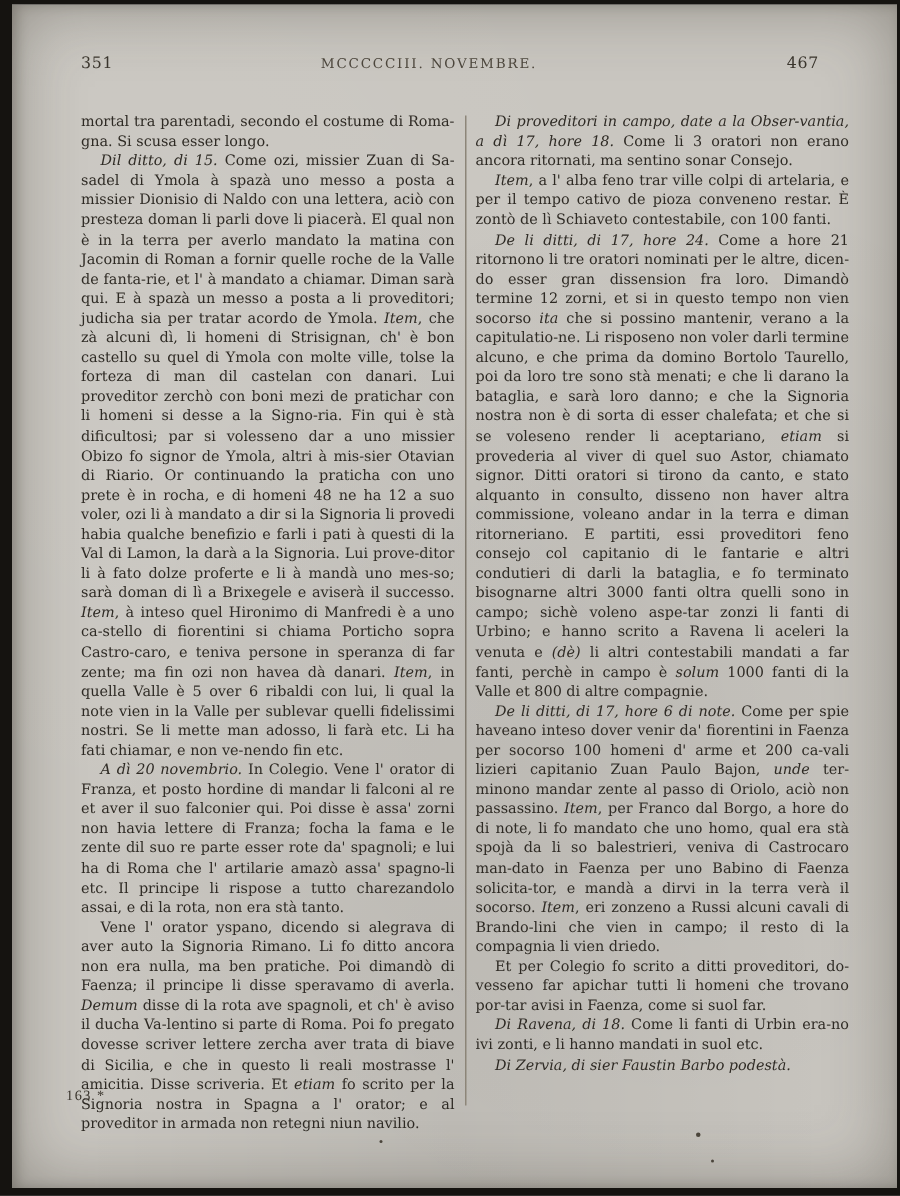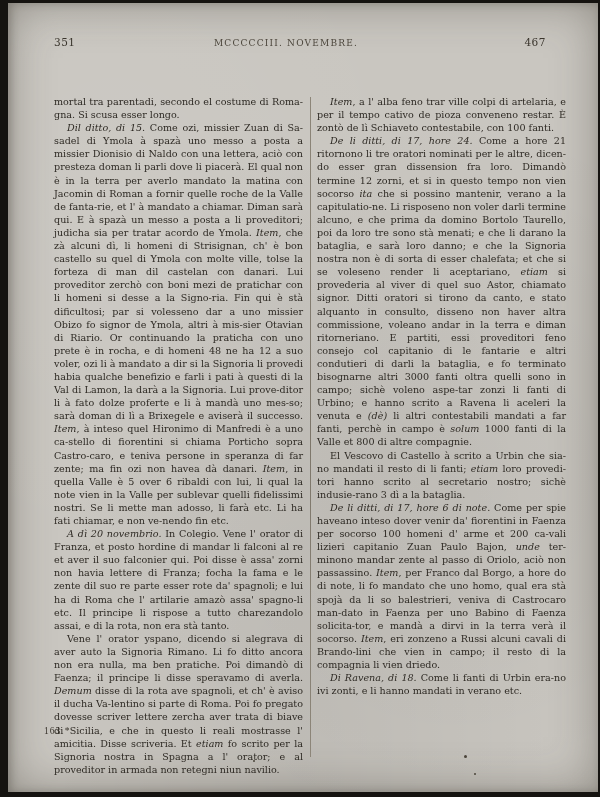--- a/index.html
+++ b/index.html
@@ -33,21 +33,21 @@
   }
   .page-num { letter-spacing: 0.5px; }
   .running-title {
     font-size: 9px;
     letter-spacing: 1.2px;
     color: #4c463c;
     transform: translateX(-14px);
   }
   .content {
     position: absolute;
-    top: 92px; left: 46px;
+    top: 72px; left: 46px;
     display: flex;
   }
   .col {
     width: 249px;
     text-align: justify;
     font-size: 9.6px;
     line-height: 13.1px;
     color: #2e2a24;
   }
   .divider {
@@ -86,25 +86,27 @@
 
     <div class="content">
       <div class="col">
           <p class="para"><span>mortal tra parentadi, secondo el costume di Roma-gna. Si scusa esser longo.</span></p>
           <p class="para indent"><span class="it">Dil ditto, di 15.</span><span> Come ozi, missier Zuan di Sa-sadel di Ymola à spazà uno messo a posta a missier Dionisio di Naldo con una lettera, aciò con presteza doman li parli dove li piacerà. El qual non è in la terra per averlo mandato la matina con Jacomin di Roman a fornir quelle roche de la Valle de fanta-rie, et l' à mandato a chiamar. Diman sarà qui. E à spazà un messo a posta a li proveditori; judicha sia per tratar acordo de Ymola. </span><span class="it">Item</span><span>, che zà alcuni dì, li homeni di Strisignan, ch' è bon castello su quel di Ymola con molte ville, tolse la forteza di man dil castelan con danari. Lui proveditor zerchò con boni mezi de pratichar con li homeni si desse a la Signo-ria. Fin qui è stà dificultosi; par si volesseno dar a uno missier Obizo fo signor de Ymola, altri à mis-sier Otavian di Riario. Or continuando la praticha con uno prete è in rocha, e di homeni 48 ne ha 12 a suo voler, ozi li à mandato a dir si la Signoria li provedi habia qualche benefizio e farli i pati à questi di la Val di Lamon, la darà a la Signoria. Lui prove-ditor li à fato dolze proferte e li à mandà uno mes-so; sarà doman di lì a Brixegele e aviserà il successo. </span><span class="it">Item</span><span>, à inteso quel Hironimo di Manfredi è a uno ca-stello di fiorentini si chiama Porticho sopra Castro-caro, e teniva persone in speranza di far zente; ma fin ozi non havea dà danari. </span><span class="it">Item</span><span>, in quella Valle è 5 over 6 ribaldi con lui, li qual la note vien in la Valle per sublevar quelli fidelissimi nostri. Se li mette man adosso, li farà etc. Li ha fati chiamar, e non ve-nendo fin etc.</span></p>
           <p class="para indent"><span class="it">A dì 20 novembrio.</span><span> In Colegio. Vene l' orator di Franza, et posto hordine di mandar li falconi al re et aver il suo falconier qui. Poi disse è assa' zorni non havia lettere di Franza; focha la fama e le zente dil suo re parte esser rote da' spagnoli; e lui ha di Roma che l' artilarie amazò assa' spagno-li etc. Il principe li rispose a tutto charezandolo assai, e di la rota, non era stà tanto.</span></p>
           <p class="para indent"><span>Vene l' orator yspano, dicendo si alegrava di aver auto la Signoria Rimano. Li fo ditto ancora non era nulla, ma ben pratiche. Poi dimandò di Faenza; il principe li disse speravamo di averla. </span><span class="it">Demum</span><span> disse di la rota ave spagnoli, et ch' è aviso il ducha Va-lentino si parte di Roma. Poi fo pregato dovesse scriver lettere zercha aver trata di biave di Sicilia, e che in questo li reali mostrasse l' amicitia. Disse scriveria. Et </span><span class="it">etiam</span><span> fo scrito per la Signoria nostra in Spagna a l' orator; e al proveditor in armada non retegni niun navilio.</span></p>
         </div>
       <div class="divider"></div>
       <div class="col">
+          <p class="para indent"><span class="it">Di proveditori in campo, date a la Obser-vantia, a dì 17, hore 18.</span><span> Come li 3 oratori non erano ancora ritornati, ma sentino sonar Consejo.</span></p>
           <p class="para indent"><span class="it">Item</span><span>, a l' alba feno trar ville colpi di artelaria, e per il tempo cativo de pioza conveneno restar. È zontò de lì Schiaveto contestabile, con 100 fanti.</span></p>
           <p class="para indent"><span class="it">De li ditti, di 17, hore 24.</span><span> Come a hore 21 ritornono li tre oratori nominati per le altre, dicen-do esser gran dissension fra loro. Dimandò termine 12 zorni, et si in questo tempo non vien socorso </span><span class="it">ita</span><span> che si possino mantenir, verano a la capitulatio-ne. Li risposeno non voler darli termine alcuno, e che prima da domino Bortolo Taurello, poi da loro tre sono stà menati; e che li darano la bataglia, e sarà loro danno; e che la Signoria nostra non è di sorta di esser chalefata; et che si se voleseno render li aceptariano, </span><span class="it">etiam</span><span> si provederia al viver di quel suo Astor, chiamato signor. Ditti oratori si tirono da canto, e stato alquanto in consulto, disseno non haver altra commissione, voleano andar in la terra e diman ritorneriano. E partiti, essi proveditori feno consejo col capitanio di le fantarie e altri condutieri di darli la bataglia, e fo terminato bisognarne altri 3000 fanti oltra quelli sono in campo; sichè voleno aspe-tar zonzi li fanti di Urbino; e hanno scrito a Ravena li aceleri la venuta e </span><span class="it">(dè)</span><span> li altri contestabili mandati a far fanti, perchè in campo è </span><span class="it">solum</span><span> 1000 fanti di la Valle et 800 di altre compagnie.</span></p>
-          <p class="para indent"><span>El Vescovo di Castello à scrito a Urbin che sia-no mandati il resto di li fanti; </span><span class="it">etiam</span><span> loro provedi-tori hanno scrito al secretario nostro; sichè indusie-rano 3 dì a la bataglia.</span></p>
           <p class="para indent"><span class="it">De li ditti, di 17, hore 6 di note.</span><span> Come per spie haveano inteso dover venir da' fiorentini in Faenza per socorso 100 homeni d' arme et 200 ca-vali lizieri capitanio Zuan Paulo Bajon, </span><span class="it">unde</span><span> ter-minono mandar zente al passo di Oriolo, aciò non passassino. </span><span class="it">Item</span><span>, per Franco dal Borgo, a hore do di note, li fo mandato che uno homo, qual era stà spojà da li so balestrieri, veniva di Castrocaro man-dato in Faenza per uno Babino di Faenza solicita-tor, e mandà a dirvi in la terra verà il socorso. </span><span class="it">Item</span><span>, eri zonzeno a Russi alcuni cavali di Brando-lini che vien in campo; il resto di la compagnia li vien driedo.</span></p>
-          <p class="para indent"><span class="it">Di Ravena, di 18.</span><span> Come li fanti di Urbin era-no ivi zonti, e li hanno mandati in verano etc.</span></p>
+          <p class="para indent"><span>Et per Colegio fo scrito a ditti proveditori, do-vesseno far apichar tutti li homeni che trovano por-tar avisi in Faenza, come si suol far.</span></p>
+          <p class="para indent"><span class="it">Di Ravena, di 18.</span><span> Come li fanti di Urbin era-no ivi zonti, e li hanno mandati in suol etc.</span></p>
+          <p class="para indent"><span class="it">Di Zervia, di sier Faustin Barbo podestà.</span></p>
         </div>
     </div>
 
     <div class="margin-note">163 *</div>
 
     <div class="speck s1"></div>
     <div class="speck s2"></div>
     <div class="speck s3"></div>
   </div>
 </div>

